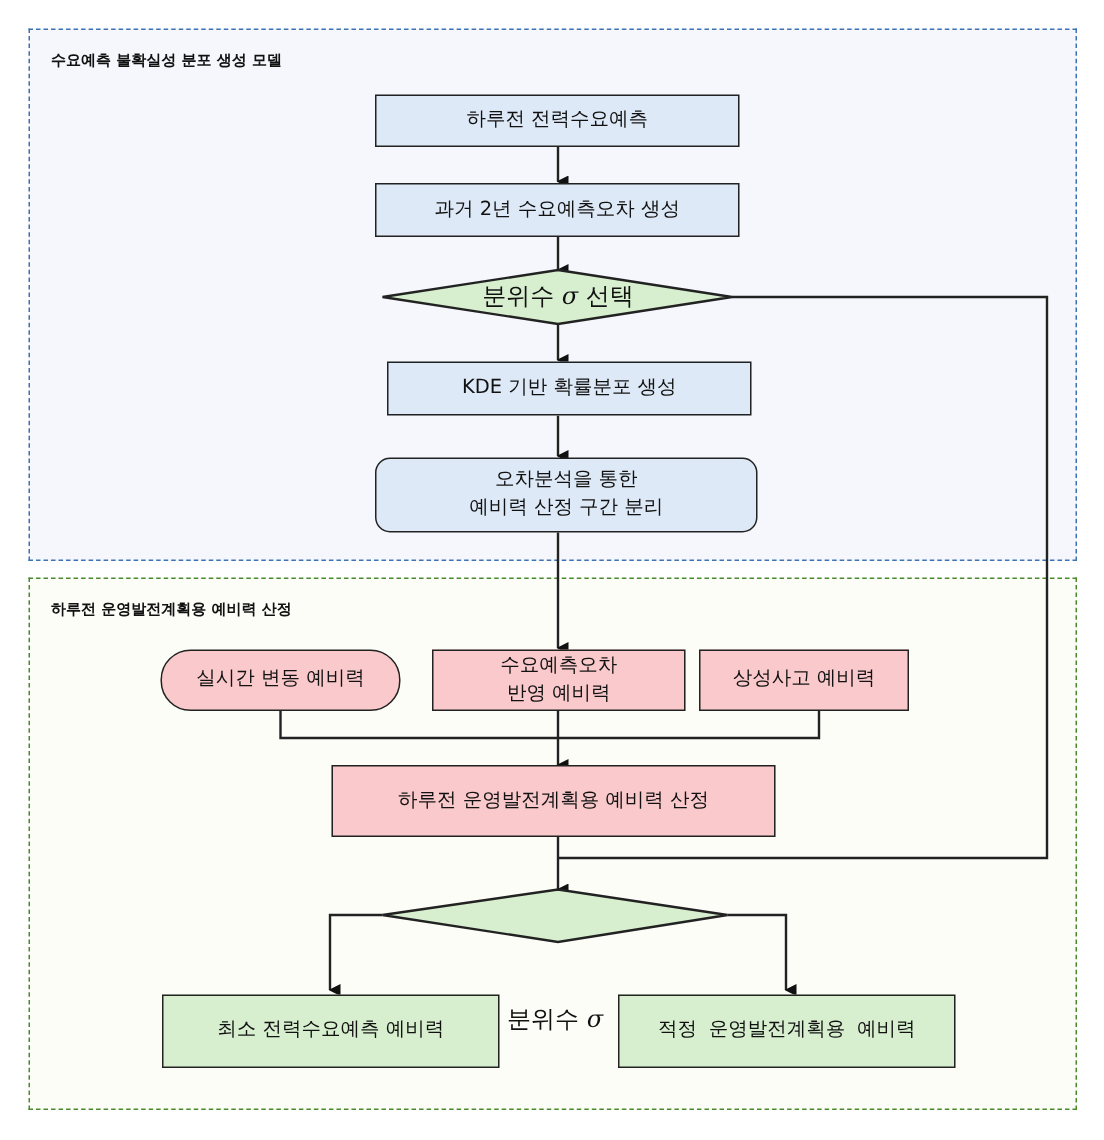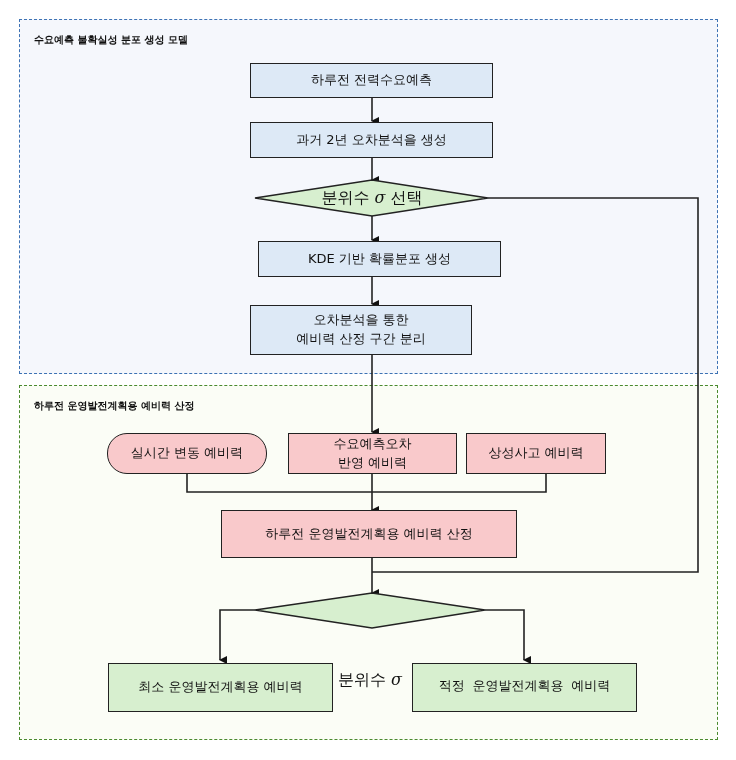--- a/index.html
+++ b/index.html
@@ -49,35 +49,35 @@
     <polyline points="488,198 698,198 698,572 372,572"></polyline>
     <line x1="372" y1="558" x2="372" y2="593" marker-end="url(#ah)"></line>
     <polyline points="255,610 220,610 220,660" marker-end="url(#ah)"></polyline>
     <polyline points="485,610 524,610 524,660" marker-end="url(#ah)"></polyline>
   </g>
   <polygon points="255,198 372,180 488,198 372,216" fill="#d7efcf" stroke="#222" stroke-width="1.6"></polygon>
   <polygon points="255,610 372,593 485,610 372,628" fill="#d7efcf" stroke="#222" stroke-width="1.6"></polygon>
 </svg>
 
 <div class="node blue" style="left:250px;top:63px;width:243px;height:35px;">하루전 전력수요예측</div>
-<div class="node blue" style="left:250px;top:122px;width:243px;height:36px;">과거 2년 오차분석을 생성</div>
+<div class="node blue" style="left:250px;top:122px;width:243px;height:36px;">과거 2년 수요예측오차 생성</div>
 
 <div class="diamond-label" style="left:372px;top:198px;">
   <span>분위수 </span><span class="sym">σ</span><span> 선택</span>
 </div>
 
 <div class="node blue" style="left:258px;top:241px;width:243px;height:36px;text-align:right;">KDE 기반 확률분포 생성</div>
-<div class="node blue" style="left:250px;top:305px;width:222px;height:50px;">오차분석을 통한
+<div class="node blue" style="left:250px;top:305px;width:255px;height:50px;border-radius:10px;">오차분석을 통한
 예비력 산정 구간 분리</div>
 
 <div class="node pink" style="left:107px;top:433px;width:160px;height:41px;border-radius:20px;">실시간 변동 예비력</div>
 <div class="node pink" style="left:288px;top:433px;width:169px;height:41px;">수요예측오차
 반영 예비력</div>
 <div class="node pink" style="left:466px;top:433px;width:140px;height:41px;text-align:center;">상성사고 예비력</div>
 
 <div class="node pink" style="left:221px;top:510px;width:296px;height:48px;">하루전 운영발전계획용 예비력 산정</div>
 
 <div class="diamond-label" style="left:370px;top:646px;margin-top:34px;">
   <span>분위수 </span><span class="sym">σ</span>
 </div>
 
-<div class="node green" style="left:108px;top:663px;width:225px;height:49px;">최소 운영발전계획용 예비력</div>
+<div class="node green" style="left:108px;top:663px;width:225px;height:49px;">최소 전력수요예측 예비력</div>
 <div class="node green" style="left:412px;top:663px;width:225px;height:49px;font-family:Liberation Mono, monospace;">적정 운영발전계획용 예비력</div>
 
 </body></html>

